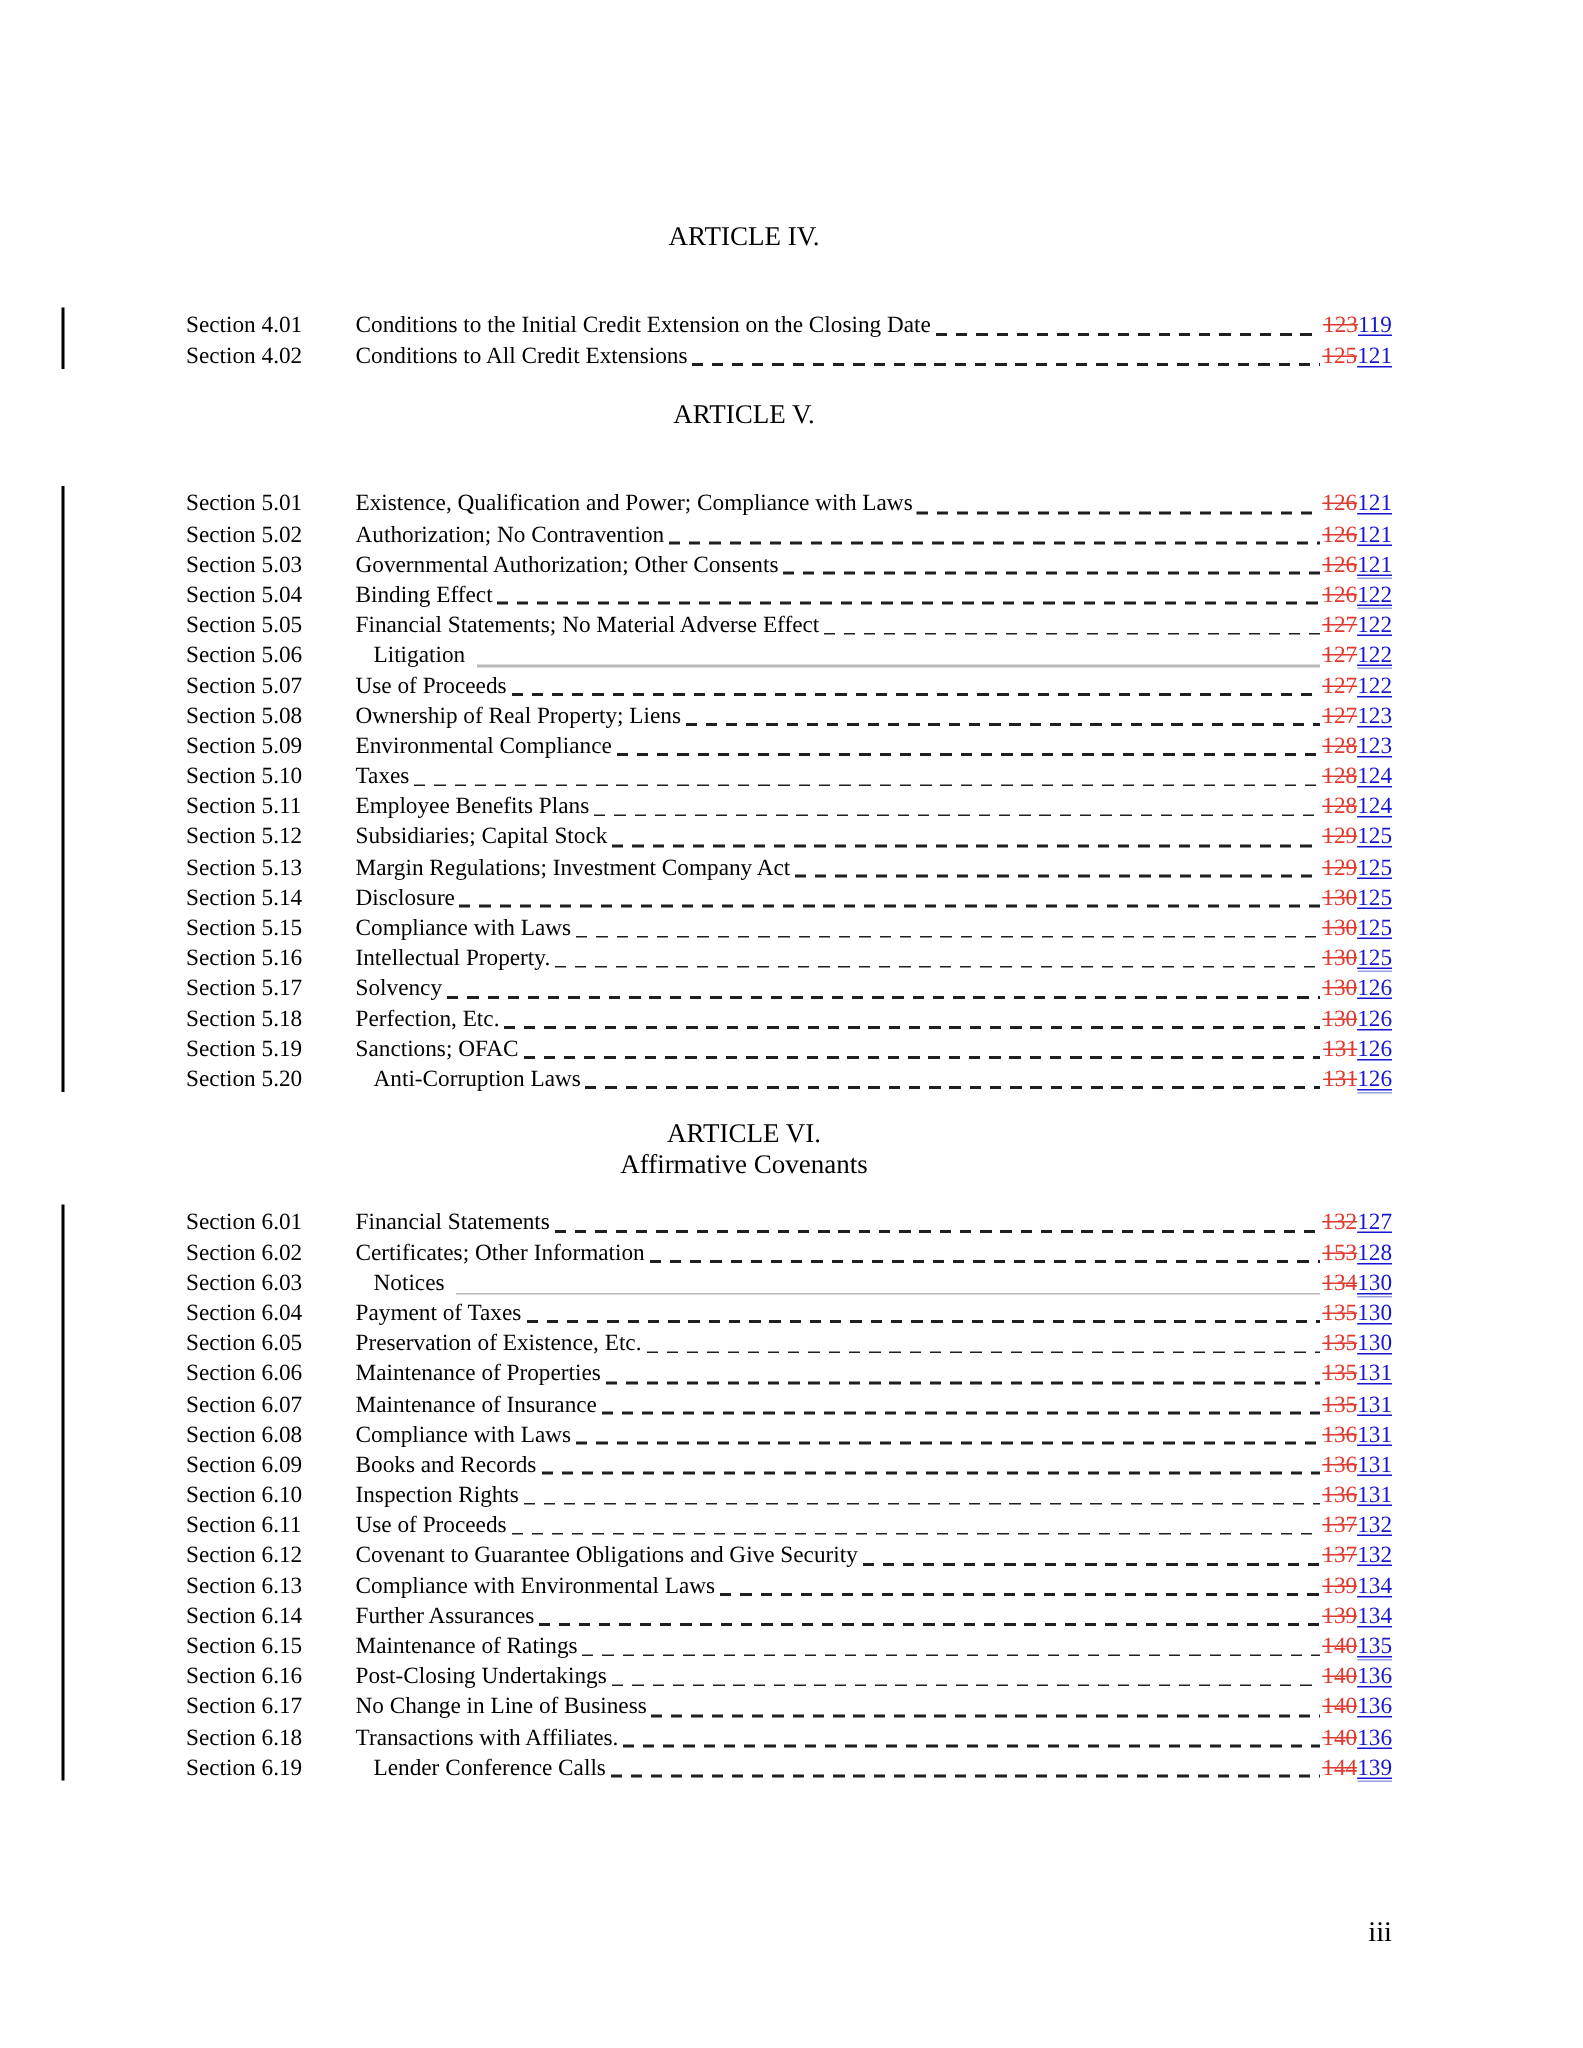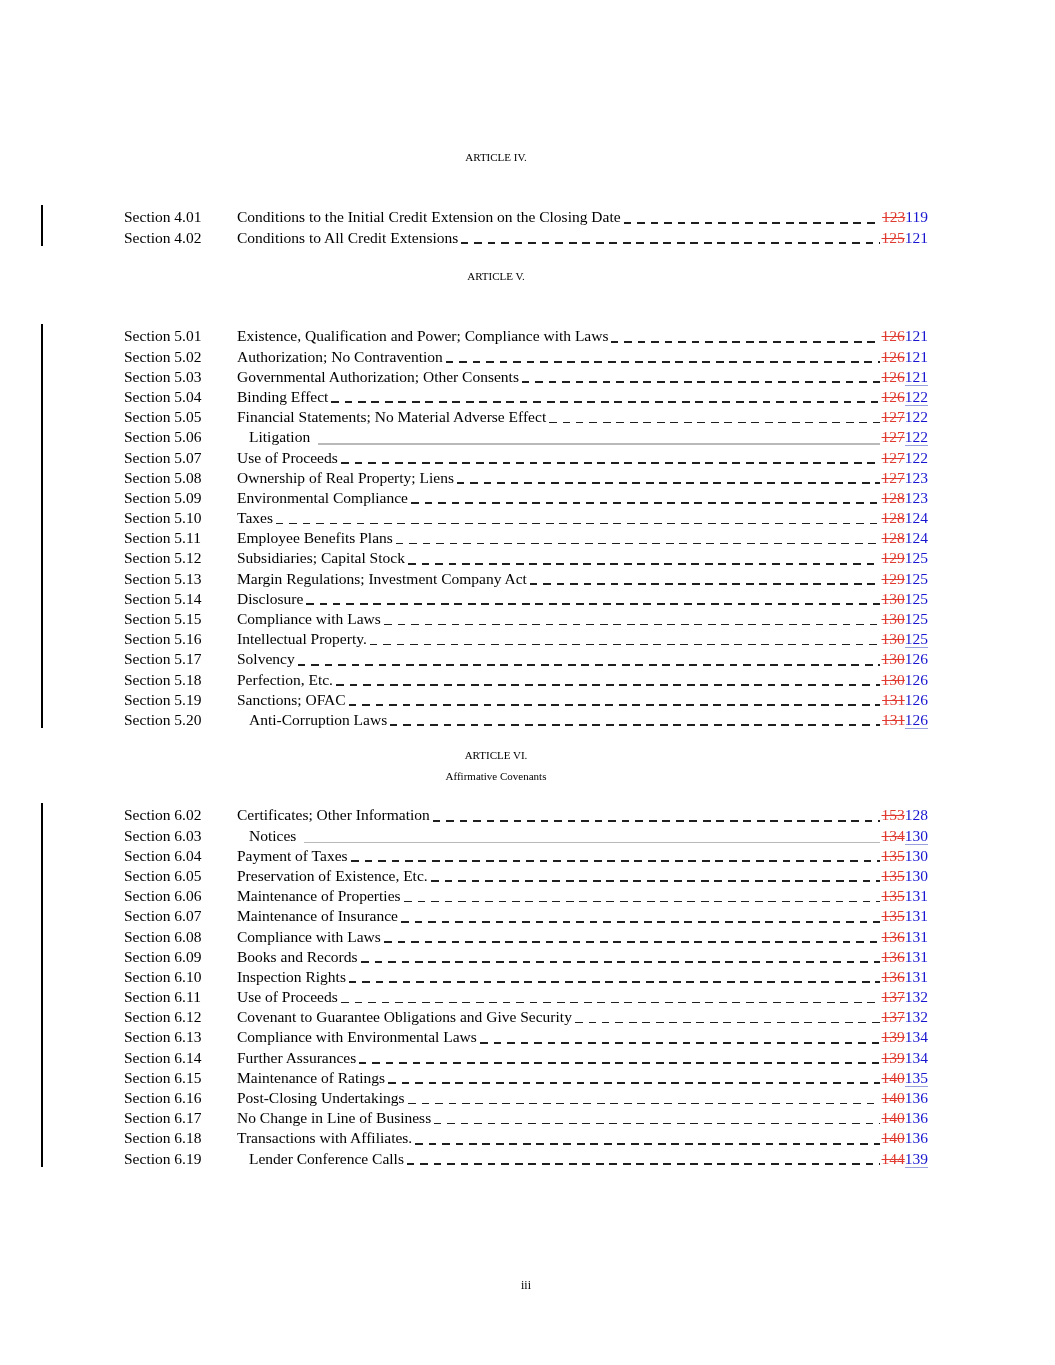--- a/index.html
+++ b/index.html
@@ -18,21 +18,21 @@
     color:#000;
     overflow:hidden;
   }
   .content{position:absolute;left:124px;top:0;width:804px;}
   .article{position:absolute;left:0;width:804px;}
   .heading-wrap{
     position:relative;left:-64px;width:872px;
     text-align:center;height:41.4px;
   }
   .article-heading,.article-subheading{
-    font-size:11px;line-height:20.7px;white-space:nowrap;
+    font-size:18px;line-height:20.7px;white-space:nowrap;
   }
   .rows{position:relative;margin-top:19px;}
   .change-bar{
     position:absolute;left:-83px;top:-2px;bottom:2px;width:1.5px;
     background:var(--bar);
   }
   .row{
     display:flex;align-items:flex-start;
     height:20.2px;font-size:15.5px;line-height:20.2px;
     white-space:nowrap;
@@ -50,27 +50,28 @@
     background:var(--solid-leader);
   }
   .nums{flex:none;}
   .old{
     color:var(--deleted);
     text-decoration:line-through;
     text-decoration-thickness:1.3px;
   }
   .new{
     color:var(--inserted);
+    text-decoration:underline;
     text-decoration-thickness:1.3px;
     text-underline-offset:2px;
   }
   .new.dbl{border-bottom:1px solid #98a0dd;}
   .footer{
     position:absolute;left:124px;width:804px;top:1278px;
-    text-align:center;font-size:12px;
+    text-align:right;font-size:19px;
   }
 </style>
 </head>
 <body>
 
 <div class="page">
   <div class="content">
   <section class="article" style="top: 147px;">
     <div class="heading-wrap">
       <div class="article-heading">ARTICLE IV.</div>
@@ -244,20 +245,26 @@
   </section>
 
   <section class="article" style="top: 745px;">
     <div class="heading-wrap">
       <div class="article-heading">ARTICLE VI.</div>
       <div class="article-subheading">Affirmative Covenants</div>
     </div>
     <div class="rows">
       <div class="change-bar"></div>
 
+  <div class="row">
+    <span class="sec-label">Section 6.01</span>
+    <span class="title">Financial Statements</span>
+    <span class="leader"></span>
+    <span class="nums"><span class="old">132</span><span class="new">127</span></span>
+  </div>
 
   <div class="row">
     <span class="sec-label">Section 6.02</span>
     <span class="title">Certificates; Other Information</span>
     <span class="leader"></span>
     <span class="nums"><span class="old">153</span><span class="new">128</span></span>
   </div>
 
   <div class="row">
     <span class="sec-label">Section 6.03</span>

